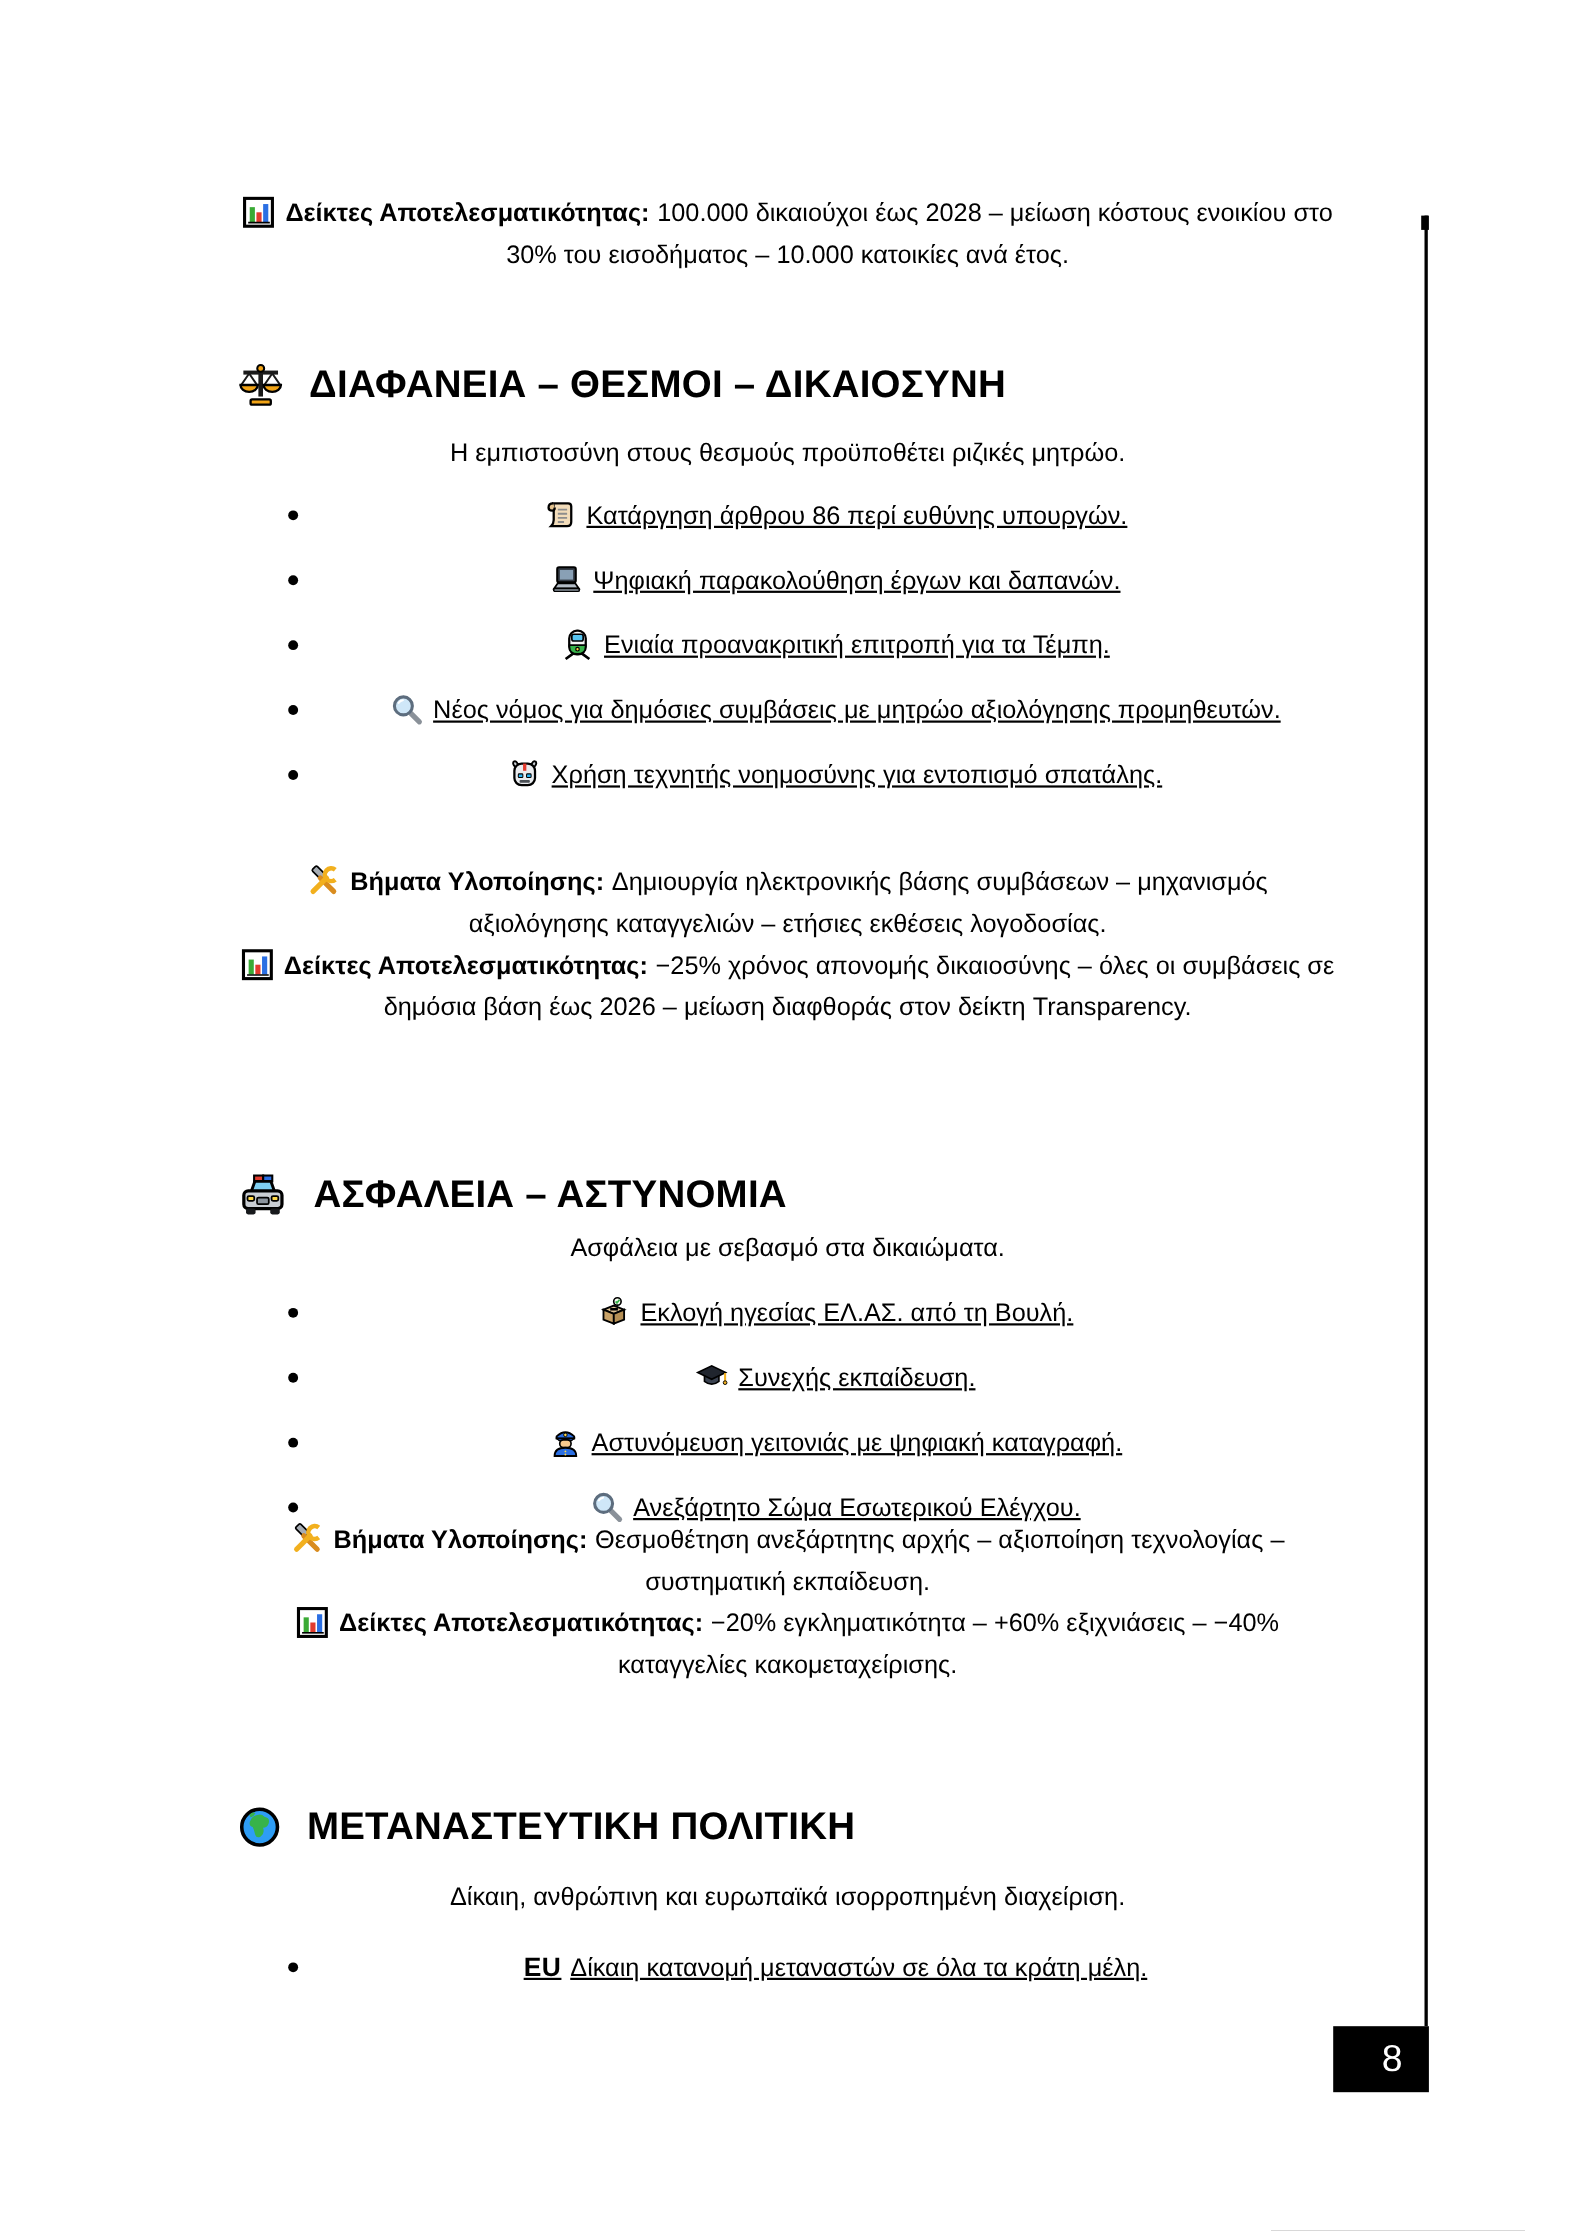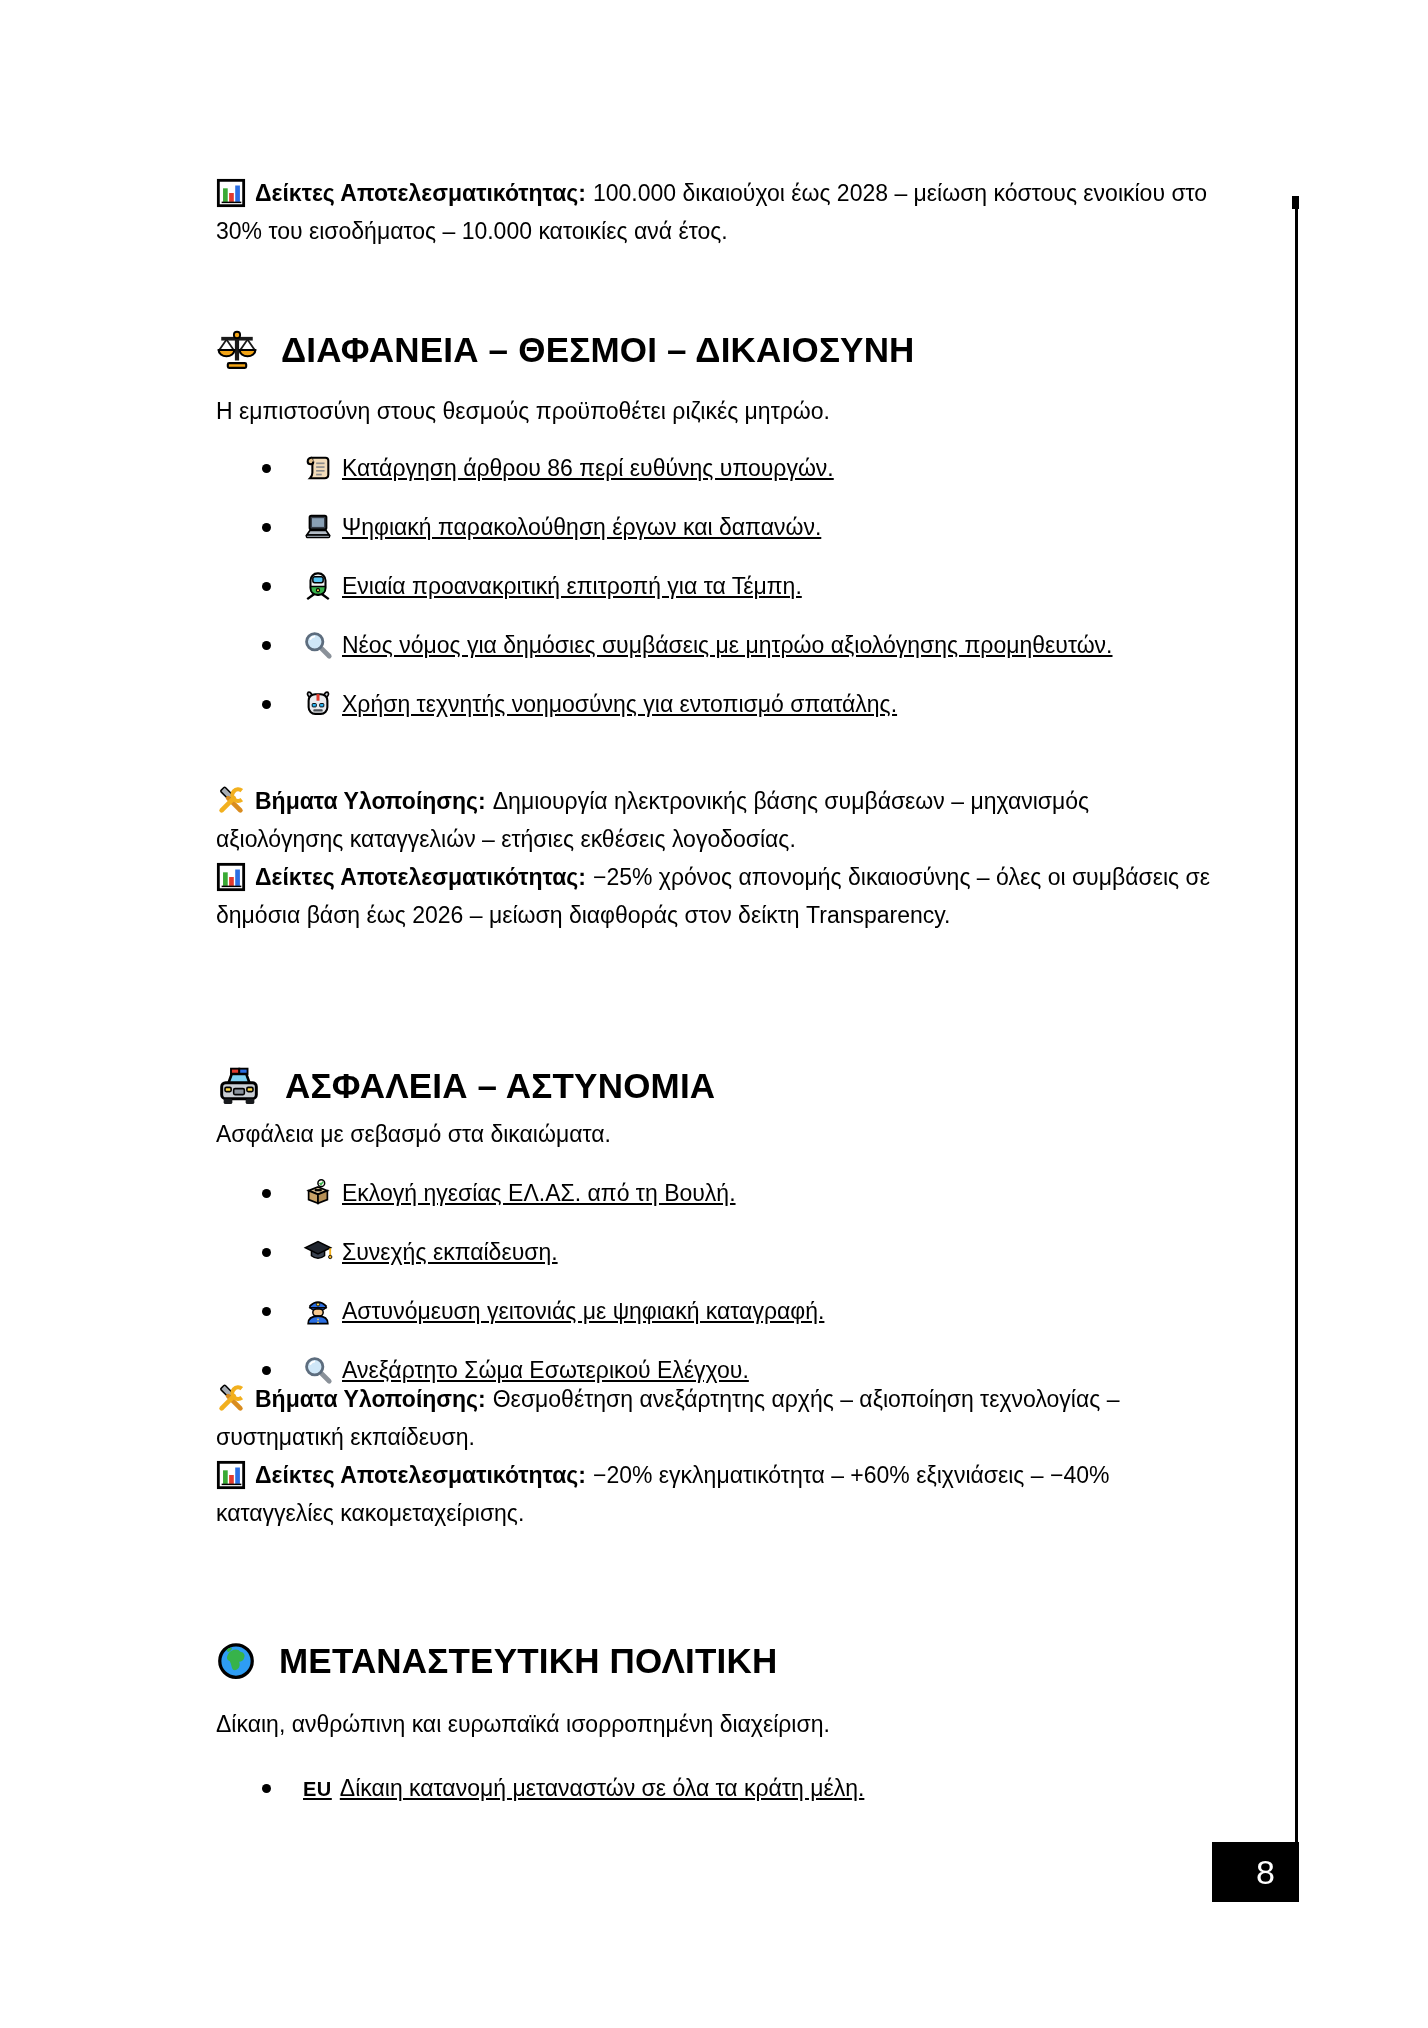--- a/index.html
+++ b/index.html
@@ -4,41 +4,41 @@
 <style>
   html,body{margin:0;padding:0;background:#9a9a9a;}
   .page{
     position:relative;
     width:1428px;height:2028px;
     background:#ffffff;
     font-family:"Liberation Sans","DejaVu Sans",sans-serif;
     color:#000;
     overflow:hidden;
   }
-  .blk{position:absolute;left:216px;width:1000px;}
+  .blk{position:absolute;left:216px;width:1000px;text-align:center;}
   .para{font-size:23px;line-height:38px;margin:0;}
   .para b{font-weight:700;}
   .lbl{margin-right:7px;font-weight:700;}
   .heading{display:flex;align-items:center;gap:23px;font-size:35px;font-weight:700;letter-spacing:.2px;margin:0;white-space:nowrap;}
   ul.blist{list-style:none;margin:0;padding:0;text-decoration:underline;}
   ul.blist li{
     position:relative;
     padding-left:87px;
     font-size:23px;line-height:38px;
     margin-bottom:21px;
   }
   ul.blist li::before{
     content:"";
     position:absolute;left:46px;top:15px;
     width:9px;height:9px;border-radius:50%;
     background:#000;
   }
   .icn{vertical-align:-7px;margin-right:9px;}
   .hicn{flex:0 0 auto;}
-  .eu-txt{font-weight:700;font-size:20px;margin-right:8px;letter-spacing:.5px;}
+  .eu-txt{font-weight:700;font-size:24px;margin-right:8px;letter-spacing:.5px;}
   .right-rule{position:absolute;left:1295px;top:196px;width:3px;height:1646px;background:#000;}
   .rule-cap{position:absolute;left:-3px;top:0;width:7px;height:13px;background:#000;}
   .page-badge{
     position:absolute;left:1212px;top:1842px;width:87px;height:60px;
     background:#000;color:#fff;
     display:flex;align-items:center;justify-content:center;
     padding-left:20px;box-sizing:border-box;
     font-size:34px;
   }
 </style>

